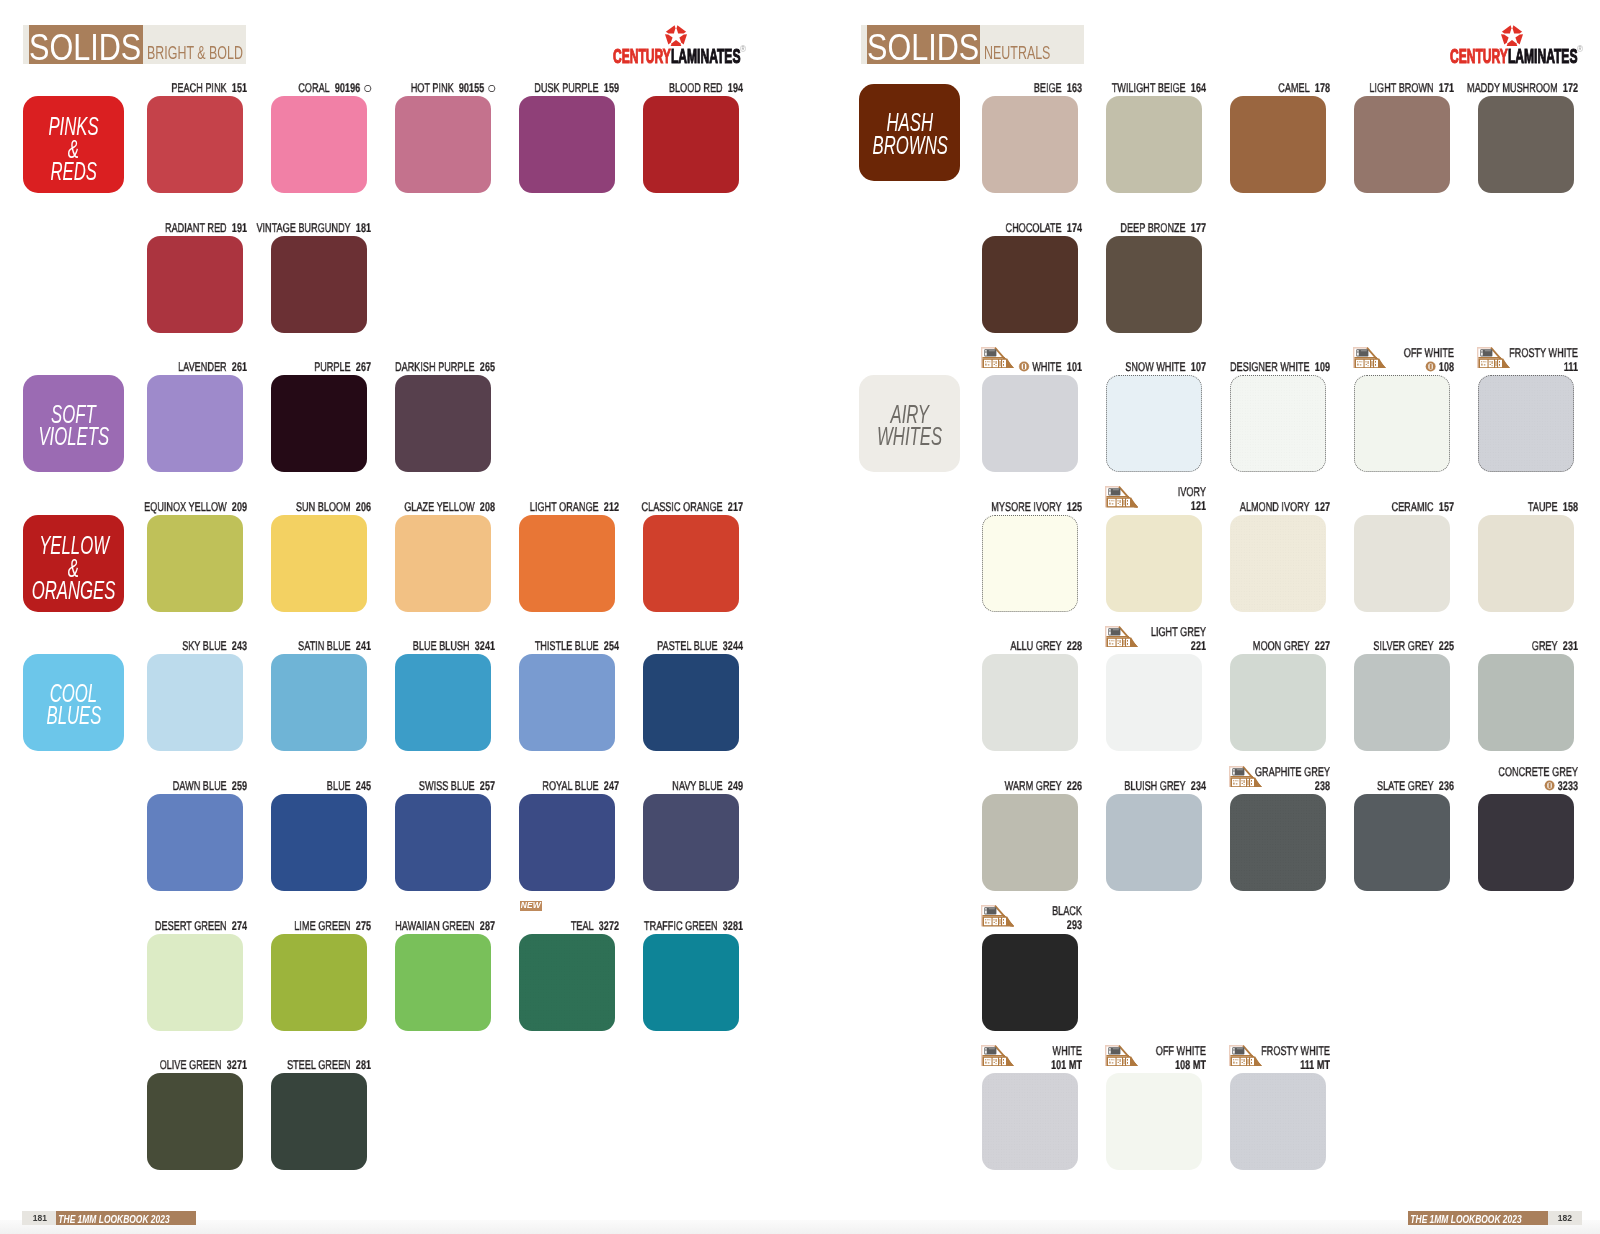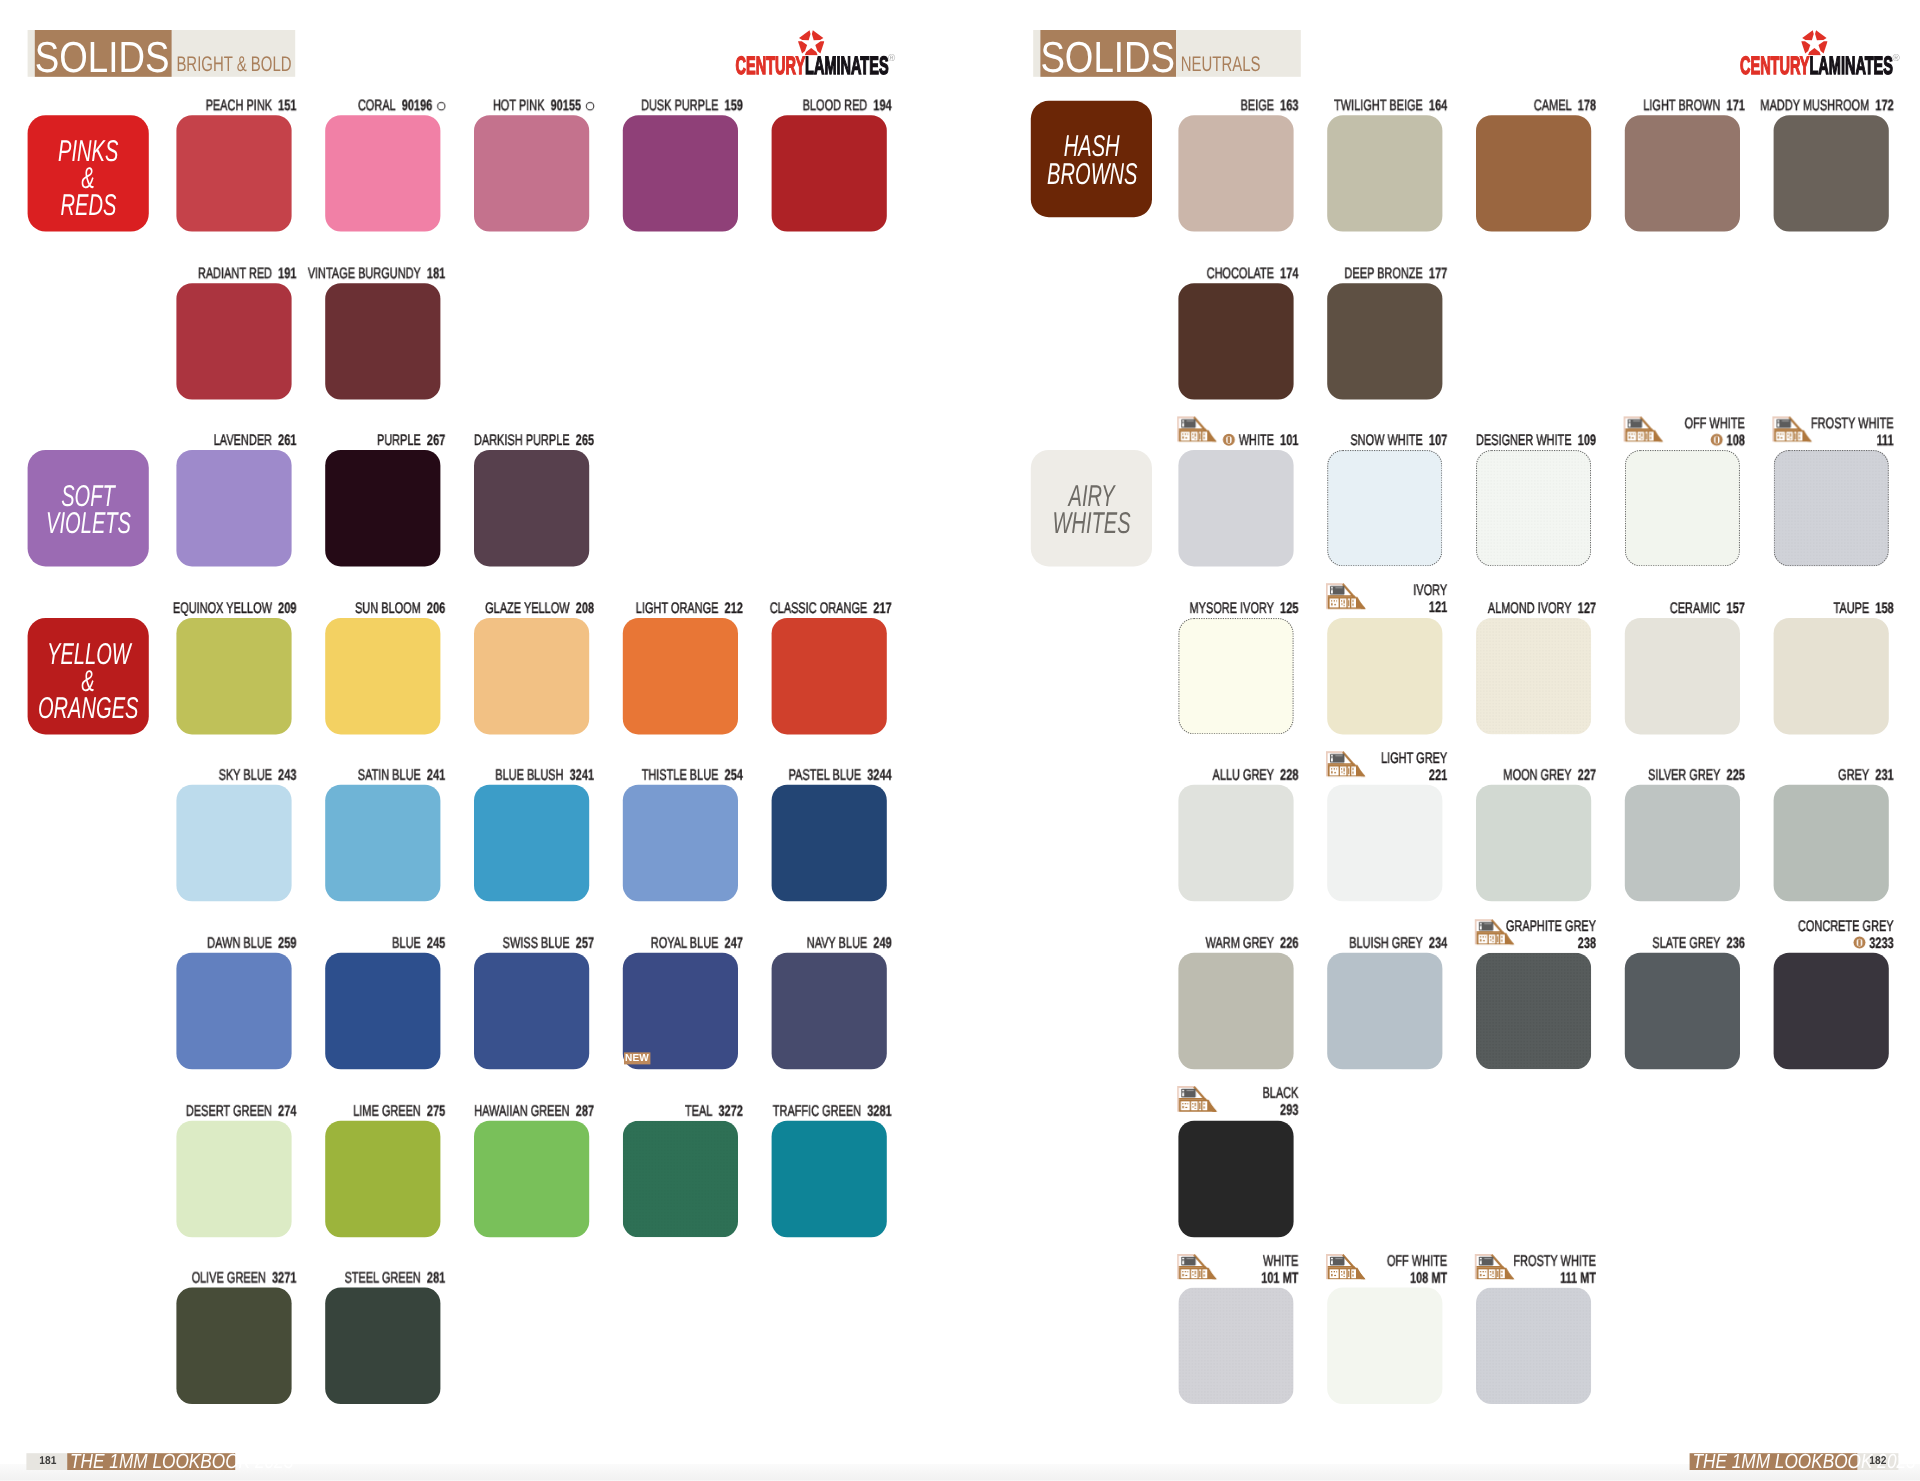--- a/index.html
+++ b/index.html
@@ -63,22 +63,22 @@
   .newbadge{position:absolute;background:#BE8A5C;color:#fff;font-size:8.4px;
      font-weight:700;letter-spacing:0.2px;line-height:9.9px;height:9.9px;width:22.7px;
      text-align:center;box-sizing:border-box;
      transform:translateZ(0);}
 
   
   .ftr{position:absolute;top:1210.7px;height:14.5px;display:flex;align-items:stretch;}
   .ftr-num{background:#E7E5E0;color:#3C3C3B;font-size:9.45px;font-weight:700;width:34px;
       display:flex;align-items:center;justify-content:center;flex:0 0 auto;}
   .ftr-num span{display:block;transform:scaleX(0.9) translateZ(0);}
-  .ftr-ttl{background:#A97F5B;color:#ffffff;font-size:17px;font-weight:400;
-      font-style:italic;display:flex;align-items:center;width:139.5px;flex:0 0 auto;}
+  .ftr-ttl{background:#A97F5B;color:#ffffff;font-size:10px;font-weight:700;
+      font-style:italic;display:flex;align-items:flex-end;width:139.5px;flex:0 0 auto;}
   .ftr-ttl span{display:block;transform:scaleX(0.845) translateZ(0);transform-origin:0 50%;
       white-space:nowrap;padding-left:2.8px;}
 </style>
 </head>
 <body>
 
 <div class="page" id="pageL">
     <div class="hdr" style="left: 23.1px; top: 24.6px; width: 223px;">
       <div class="hdr-bg" style="width: 223px;"></div>
       <div class="hdr-block" style="left: 5.9px; width: 113.7px;"></div>
@@ -138,20 +138,24 @@
     <div class="sw" style="left: 147px; top: 514.8px; width: 96px; height: 97px; background-color: rgb(191, 193, 89);"></div>
     <div class="lbl" style="left: 27px; width: 220px; top: 500.8px;"><span class="nm">EQUINOX YELLOW</span>&nbsp; <span class="cd">209</span></div>
     <div class="sw" style="left: 271px; top: 514.8px; width: 96px; height: 97px; background-color: rgb(243, 209, 98);"></div>
     <div class="lbl" style="left: 151px; width: 220px; top: 500.8px;"><span class="nm">SUN BLOOM</span>&nbsp; <span class="cd">206</span></div>
     <div class="sw" style="left: 395px; top: 514.8px; width: 96px; height: 97px; background-color: rgb(242, 193, 132);"></div>
     <div class="lbl" style="left: 275px; width: 220px; top: 500.8px;"><span class="nm">GLAZE YELLOW</span>&nbsp; <span class="cd">208</span></div>
     <div class="sw" style="left: 519px; top: 514.8px; width: 96px; height: 97px; background-color: rgb(232, 118, 54);"></div>
     <div class="lbl" style="left: 399px; width: 220px; top: 500.8px;"><span class="nm">LIGHT ORANGE</span>&nbsp; <span class="cd">212</span></div>
     <div class="sw" style="left: 643px; top: 514.8px; width: 96px; height: 97px; background-color: rgb(208, 64, 44);"></div>
     <div class="lbl" style="left: 523px; width: 220px; top: 500.8px;"><span class="nm">CLASSIC ORANGE</span>&nbsp; <span class="cd">217</span></div>
+    <div class="cat" style="left: 23.3px; top: 654.4px; width: 101px; height: 97px; background: rgb(108, 198, 234); color: rgb(255, 255, 255); padding-top: 3px;">
+      <span>COOL</span>
+      <span>BLUES</span>
+    </div>
     <div class="sw" style="left: 147px; top: 654.4px; width: 96px; height: 97px; background-color: rgb(188, 219, 236);"></div>
     <div class="lbl" style="left: 27px; width: 220px; top: 640.4px;"><span class="nm">SKY BLUE</span>&nbsp; <span class="cd">243</span></div>
     <div class="sw" style="left: 271px; top: 654.4px; width: 96px; height: 97px; background-color: rgb(111, 180, 214);"></div>
     <div class="lbl" style="left: 151px; width: 220px; top: 640.4px;"><span class="nm">SATIN BLUE</span>&nbsp; <span class="cd">241</span></div>
     <div class="sw" style="left: 395px; top: 654.4px; width: 96px; height: 97px; background-color: rgb(60, 157, 200);"></div>
     <div class="lbl" style="left: 275px; width: 220px; top: 640.4px;"><span class="nm">BLUE BLUSH</span>&nbsp; <span class="cd">3241</span></div>
     <div class="sw" style="left: 519px; top: 654.4px; width: 96px; height: 97px; background-color: rgb(121, 155, 208);"></div>
     <div class="lbl" style="left: 399px; width: 220px; top: 640.4px;"><span class="nm">THISTLE BLUE</span>&nbsp; <span class="cd">254</span></div>
     <div class="sw" style="left: 643px; top: 654.4px; width: 96px; height: 97px; background-color: rgb(35, 69, 116);"></div>
     <div class="lbl" style="left: 523px; width: 220px; top: 640.4px;"><span class="nm">PASTEL BLUE</span>&nbsp; <span class="cd">3244</span></div>
@@ -166,21 +170,21 @@
     <div class="sw" style="left: 643px; top: 794px; width: 96px; height: 97px; background-color: rgb(71, 75, 109);"></div>
     <div class="lbl" style="left: 523px; width: 220px; top: 780px;"><span class="nm">NAVY BLUE</span>&nbsp; <span class="cd">249</span></div>
     <div class="sw" style="left: 147px; top: 933.6px; width: 96px; height: 97px; background-color: rgb(220, 235, 197);"></div>
     <div class="lbl" style="left: 27px; width: 220px; top: 919.6px;"><span class="nm">DESERT GREEN</span>&nbsp; <span class="cd">274</span></div>
     <div class="sw" style="left: 271px; top: 933.6px; width: 96px; height: 97px; background-color: rgb(156, 180, 60);"></div>
     <div class="lbl" style="left: 151px; width: 220px; top: 919.6px;"><span class="nm">LIME GREEN</span>&nbsp; <span class="cd">275</span></div>
     <div class="sw" style="left: 395px; top: 933.6px; width: 96px; height: 97px; background-color: rgb(121, 192, 90);"></div>
     <div class="lbl" style="left: 275px; width: 220px; top: 919.6px;"><span class="nm">HAWAIIAN GREEN</span>&nbsp; <span class="cd">287</span></div>
     <div class="sw texl" style="left: 519px; top: 933.6px; width: 96px; height: 97px; background-color: rgb(46, 112, 85);"></div>
     <div class="lbl" style="left: 399px; width: 220px; top: 919.6px;"><span class="nm">TEAL</span>&nbsp; <span class="cd">3272</span></div>
-    <div class="newbadge" style="left: 519.5px; top: 877px;">NEW</div>
+    <div class="newbadge" style="left: 519.5px; top: 901px; font-style: italic;">NEW</div>
     <div class="sw" style="left: 643px; top: 933.6px; width: 96px; height: 97px; background-color: rgb(14, 132, 151);"></div>
     <div class="lbl" style="left: 523px; width: 220px; top: 919.6px;"><span class="nm">TRAFFIC GREEN</span>&nbsp; <span class="cd">3281</span></div>
     <div class="sw" style="left: 147px; top: 1073.2px; width: 96px; height: 97px; background-color: rgb(71, 76, 56);"></div>
     <div class="lbl" style="left: 27px; width: 220px; top: 1059.2px;"><span class="nm">OLIVE GREEN</span>&nbsp; <span class="cd">3271</span></div>
     <div class="sw" style="left: 271px; top: 1073.2px; width: 96px; height: 97px; background-color: rgb(55, 68, 60);"></div>
     <div class="lbl" style="left: 151px; width: 220px; top: 1059.2px;"><span class="nm">STEEL GREEN</span>&nbsp; <span class="cd">281</span></div>
     <div class="ftr" style="left: 22.4px;">
       <div class="ftr-num">
         <span>181</span>
       </div>

